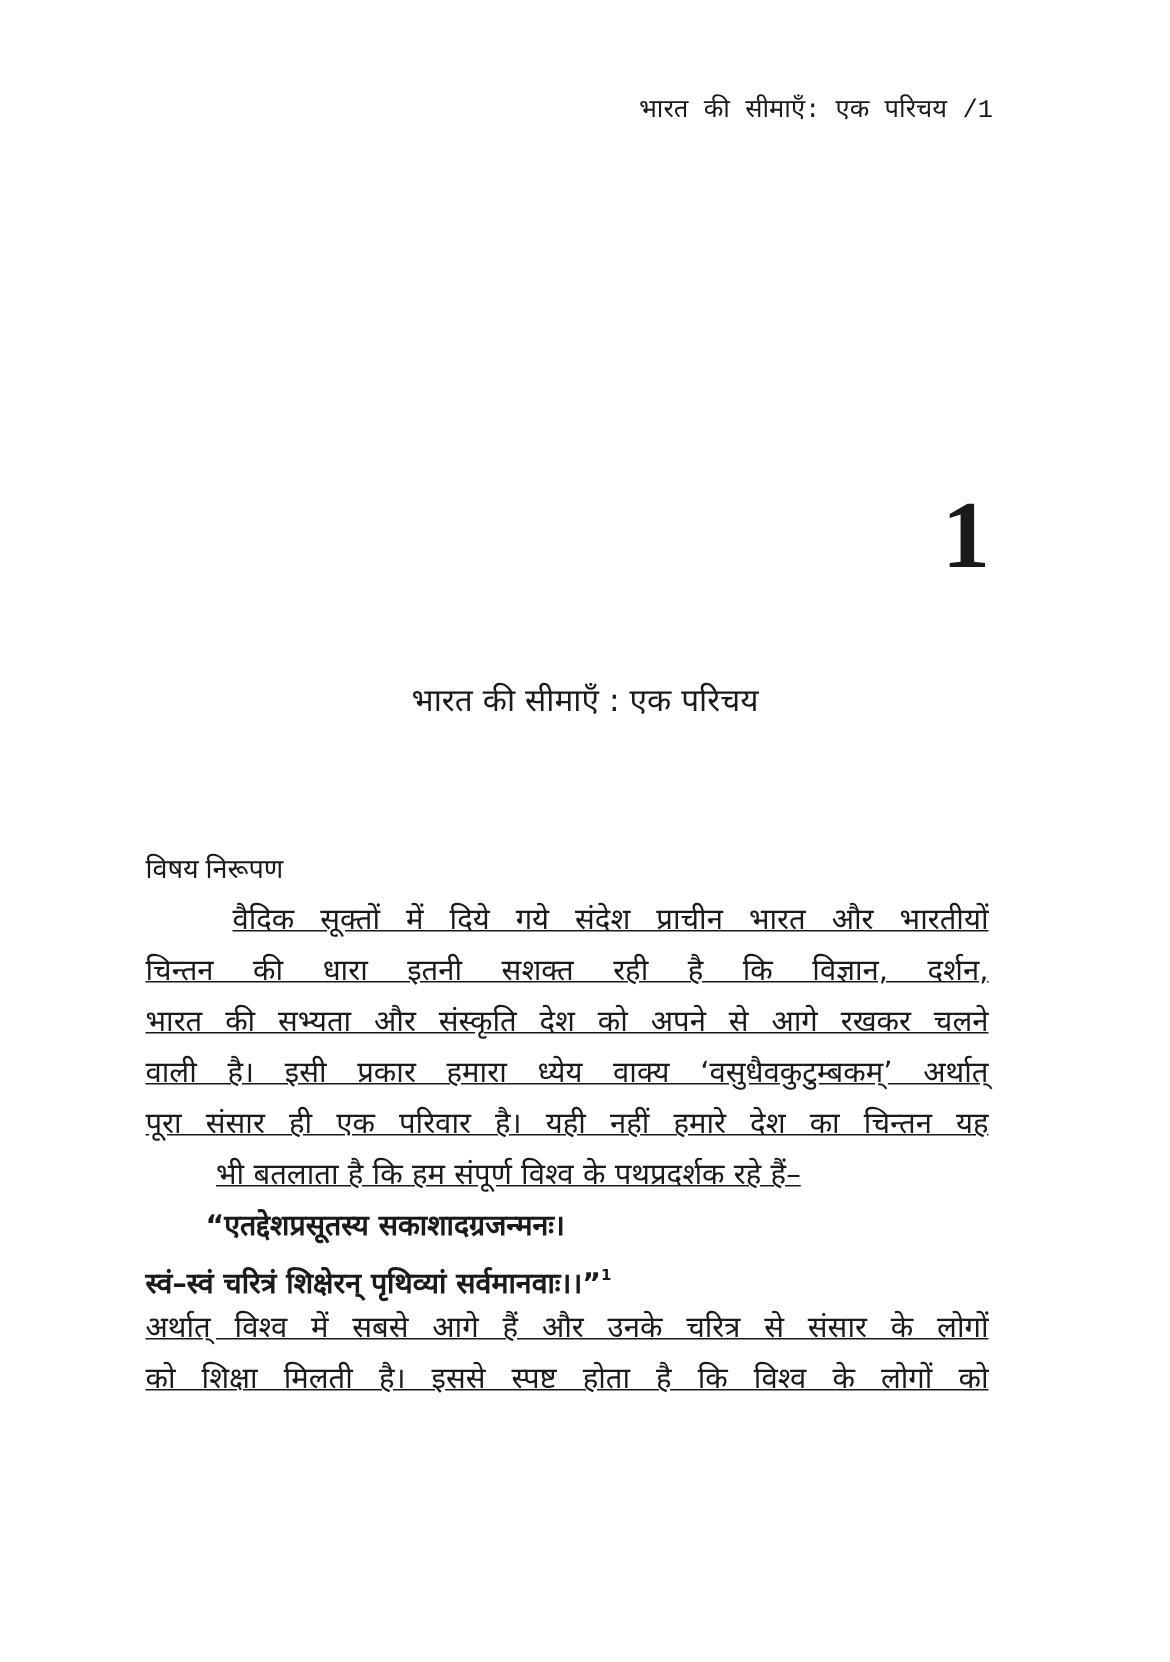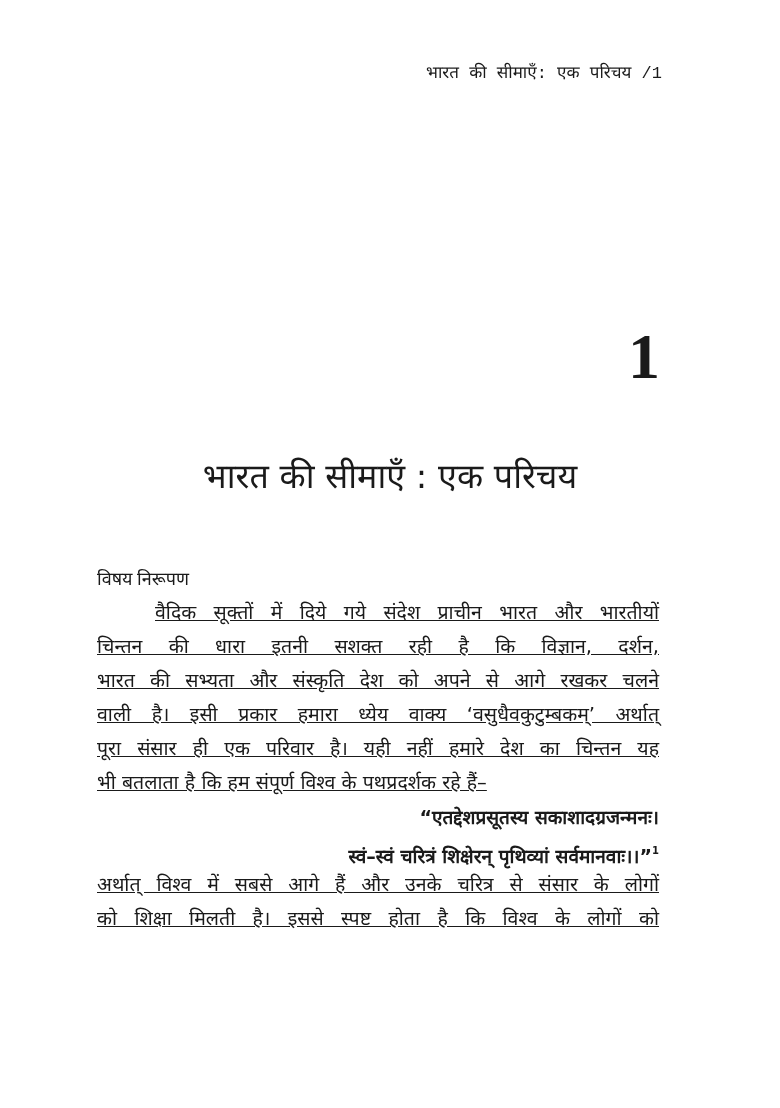--- a/index.html
+++ b/index.html
@@ -3,28 +3,28 @@
 <meta charset="utf-8">
 <style>
   html, body { margin: 0; padding: 0; background: #ffffff; }
   body { width: 780px; height: 1108px; position: relative; overflow: hidden;
          font-family: "DejaVu Sans", sans-serif; color: #1a1a1a; }
   .running-head { position: absolute; top: 60px; right: 118px; font-size: 17px;
                   font-family: Liberation Mono, monospace; letter-spacing: 0px; }
   .chapter-num { position: absolute; top: 325px; right: 120px; font-size: 64px;
                  font-weight: bold; font-family: "Liberation Serif", serif; line-height: 1; }
   .chapter-title { position: absolute; top: 452px; left: 0; width: 780px; text-align: center;
-                   font-size: 34px; }
+                   font-size: 21px; }
   .section-heading { position: absolute; top: 566px; left: 97px; font-size: 18px; font-family: Liberation Serif, serif; }
   .body { position: absolute; top: 596px; left: 97px; width: 562px; font-size: 19.5px;
           line-height: 34px; }
   .line { display: block; white-space: nowrap; text-align: justify; text-align-last: justify; height: 34px; text-decoration: underline; }
-  .line.last { text-align-last: left; }
+  .line.last { text-align-last: left; margin-left: 47px; }
   .line.indent { padding-left: 58px; }
-  .verse { display: block; text-align: right; font-weight: bold; height: 34px; white-space: nowrap; font-size: 19px; }
+  .verse { display: block; text-align: left; font-weight: bold; height: 34px; white-space: nowrap; font-size: 19px; }
   .verse.v1 { padding-left: 40px; }
   sup { font-size: 10px; vertical-align: 9px; }
 </style>
 </head>
 <body>
 
 <div class="running-head">भारत की सीमाएँ: एक परिचय /1</div>
 
 <div class="chapter-num">1</div>
 

